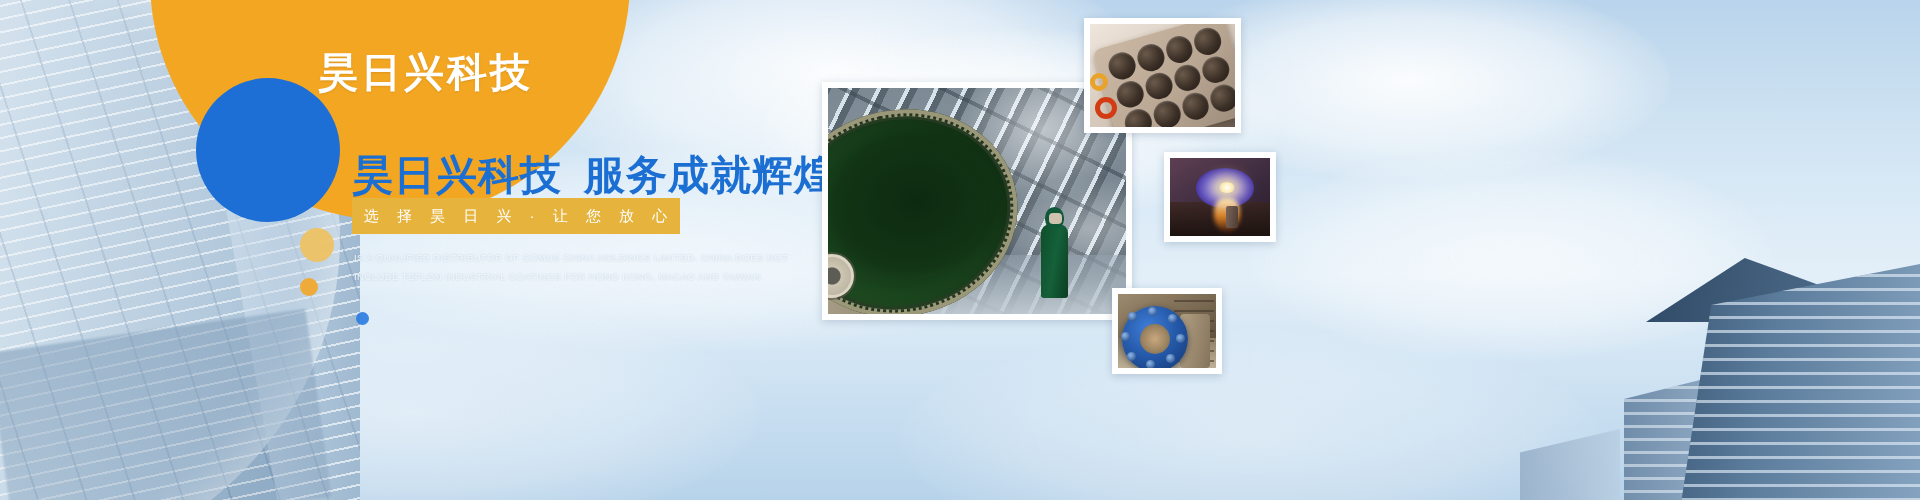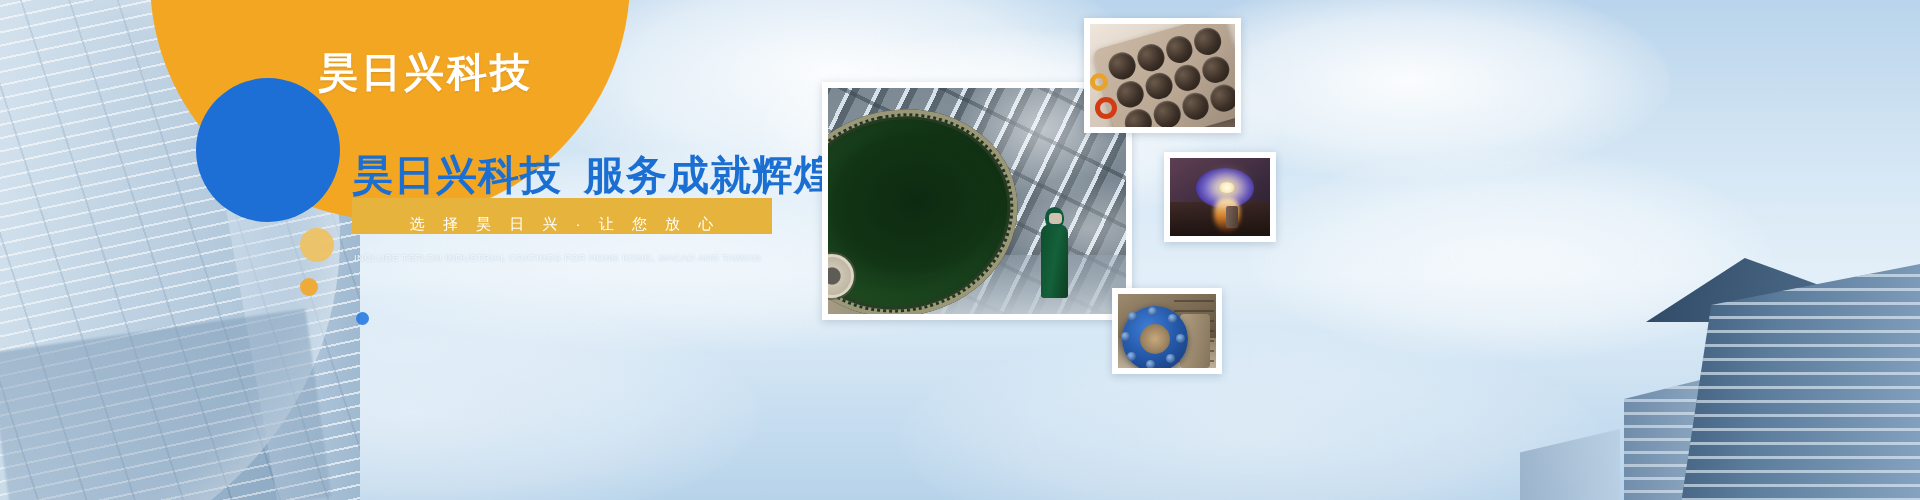--- a/index.html
+++ b/index.html
@@ -190,23 +190,23 @@
   }
   .headline {
     position:absolute; left:352px; top:152px;
     font-size:41px; font-weight:bold; color:#1b6fd3;
     letter-spacing:1px; white-space:nowrap;
     line-height:1.15;
   }
   .headline .gap { display:inline-block; width:22px; }
   .tagline-bar {
     position:absolute; left:352px; top:198px;
-    width:420px; height:36px;
+    width:328px; height:36px;
     background:#e6b33c;
-    display:flex; align-items:flex-end; justify-content:center;
+    display:flex; align-items:center; justify-content:center;
   }
   .tagline-bar span {
     font-size:15px; color:#ffffff; letter-spacing:7px;
     white-space:nowrap; padding-left:6px;
   }
   .disclaimer {
     position:absolute; left:354px; top:248px;
     width:390px;
     font-size:9.5px; color:#f1f7fc;
     letter-spacing:.45px; line-height:2.0;
@@ -449,20 +449,21 @@
 
   <div class="brand">昊日兴科技</div>
 
   <div class="headline"><span>昊日兴科技</span><span class="gap"></span><span>服务成就辉煌</span></div>
 
   <div class="tagline-bar">
     <span>选 择 昊 日 兴 · 让 您 放 心</span>
   </div>
 
   <div class="disclaimer">
+    <div>IS A QUALIFIED DISTRIBUTOR OF COMUS CHINA HOLDINGS LIMITED. CHINA DOES NOT</div>
     <div>INCLUDE TEFLON INDUSTRIAL COATINGS FOR HONG KONG, MACAO AND TAIWAN</div>
   </div>
 
   <div class="photo p-main">
     <div class="inner">
       <div class="pm-bg"></div>
       <div class="pm-roof"></div>
       <div class="pm-beam"></div>
       <div class="pm-lights"></div>
       <div class="pm-floor"></div>

